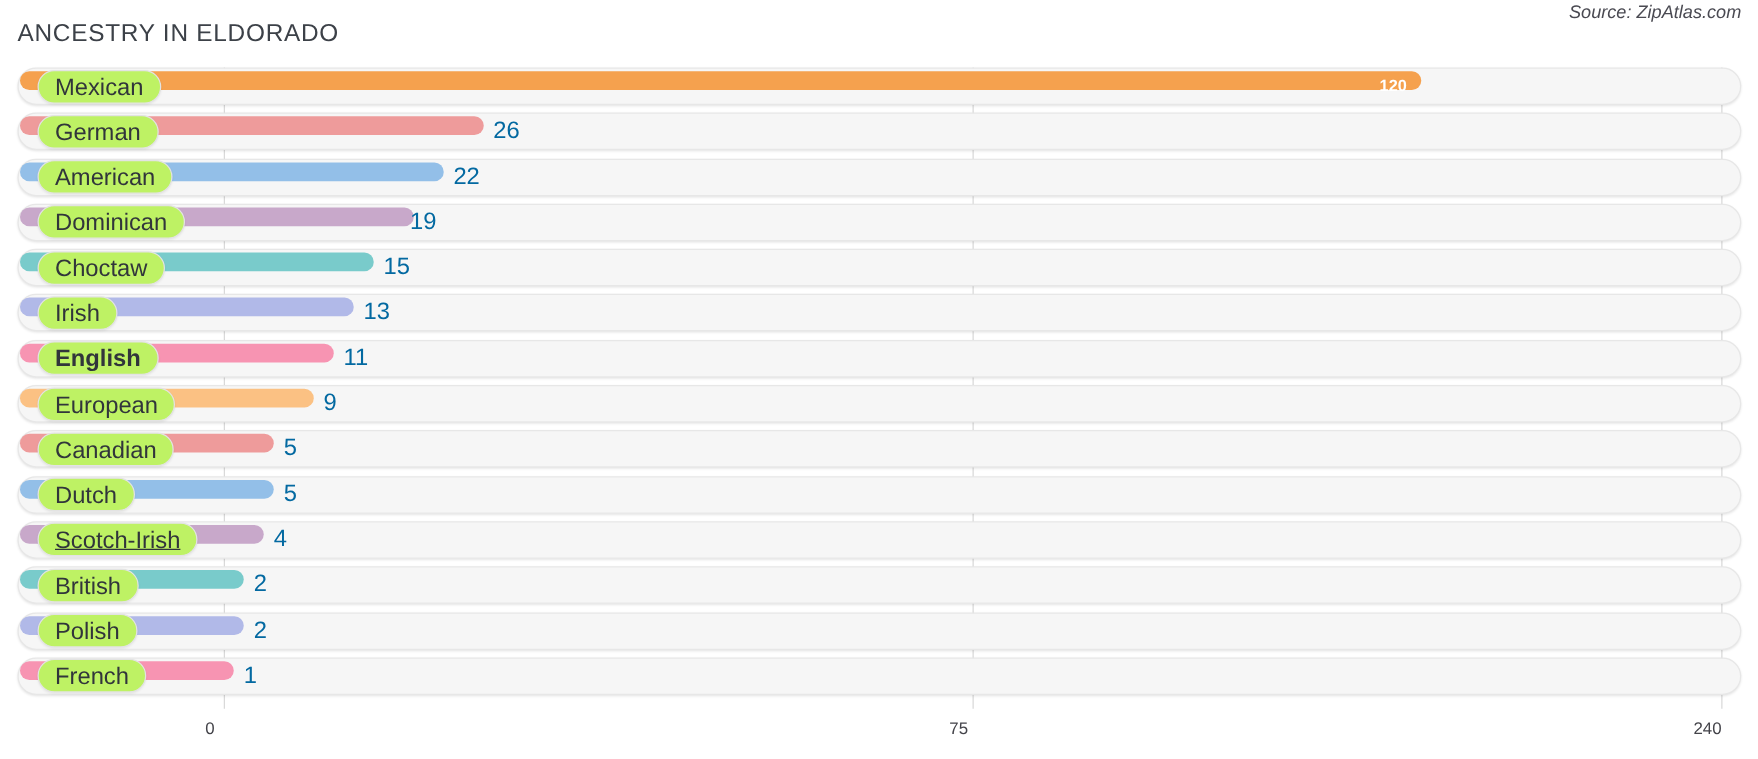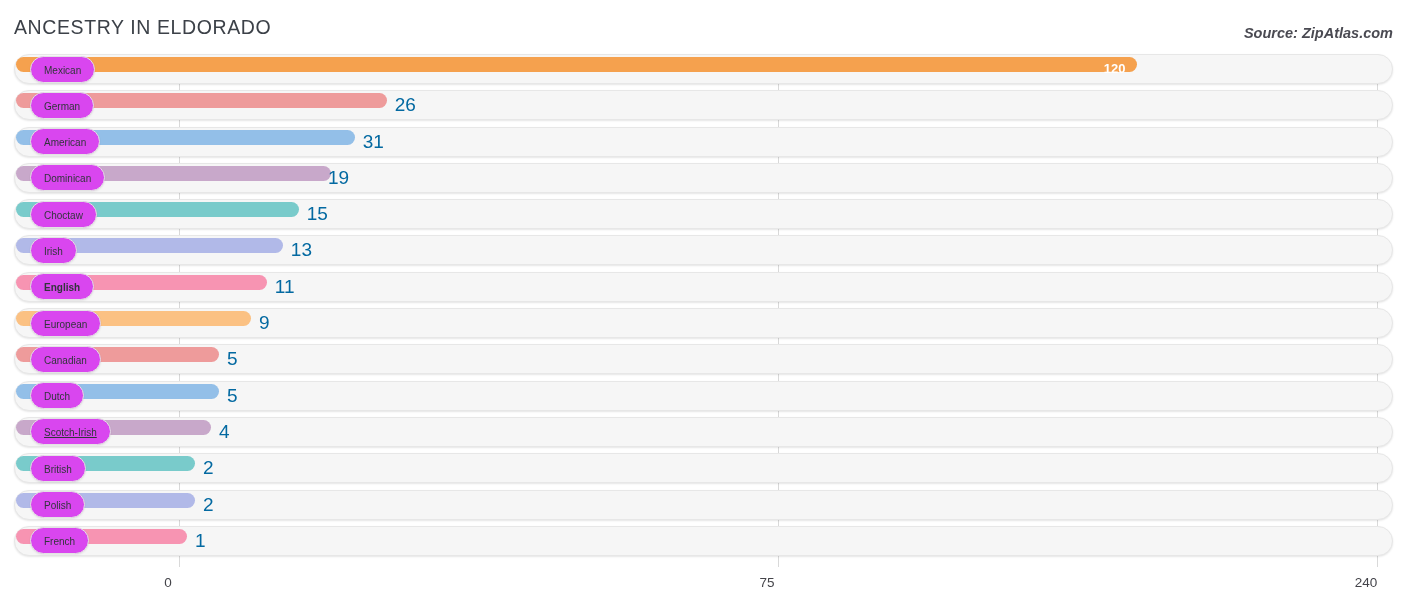--- a/index.html
+++ b/index.html
@@ -28,24 +28,24 @@
     top: 16px;
     font-size: 19.5px;
     letter-spacing: 0.6px;
     color: #3c4148;
     font-weight: 400;
     white-space: nowrap;
   }
   #source-label {
     position: absolute;
     right: 13px;
-    top: 25px;
+    top: 2px;
     font-size: 14.5px;
     font-style: italic;
-    font-weight: bold;
+    font-weight: normal;
     color: #4a4a52;
     white-space: nowrap;
   }
 
   
   #plot {
     position: absolute;
     left: 0;
     top: 54px;
     width: 1406px;
@@ -111,25 +111,25 @@
     line-height: 30px;
     font-size: 19px;
     color: #0369a1;
     white-space: nowrap;
   }
   .pill {
     position: absolute;
     top: 1.5px;
     height: 27px;
     line-height: 27px;
-    background: #d946ef;
+    background: #bef264;
     border: 1px solid #e3e3e3;
     border-radius: 14px;
     padding: 0 13px;
-    font-size: 10px;
+    font-size: 19px;
     color: #31353b;
     white-space: nowrap;
     box-sizing: border-box;
     box-shadow: 0 1px 2px rgba(0,0,0,0.07);
   }
 
   
   #axis {
     position: absolute;
     left: 0;
@@ -170,21 +170,21 @@
       </div>
       <div class="row">
         <div class="track"></div>
         <div class="bar" style="width: 370.653px; background: rgb(238, 155, 155);"></div>
         <div class="value-out" style="left: 394.653px;">26</div>
         <div class="pill" style="left: 30px;">German</div>
       </div>
       <div class="row">
         <div class="track"></div>
         <div class="bar" style="width: 338.707px; background: rgb(147, 191, 232);"></div>
-        <div class="value-out" style="left: 362.707px;">31</div>
+        <div class="value-out" style="left: 362.707px;">22</div>
         <div class="pill" style="left: 30px;">American</div>
       </div>
       <div class="row">
         <div class="track"></div>
         <div class="bar" style="width: 314.747px; background: rgb(200, 168, 202);"></div>
         <div class="value-out" style="left: 328px;">19</div>
         <div class="pill" style="left: 30px;">Dominican</div>
       </div>
       <div class="row">
         <div class="track"></div>

